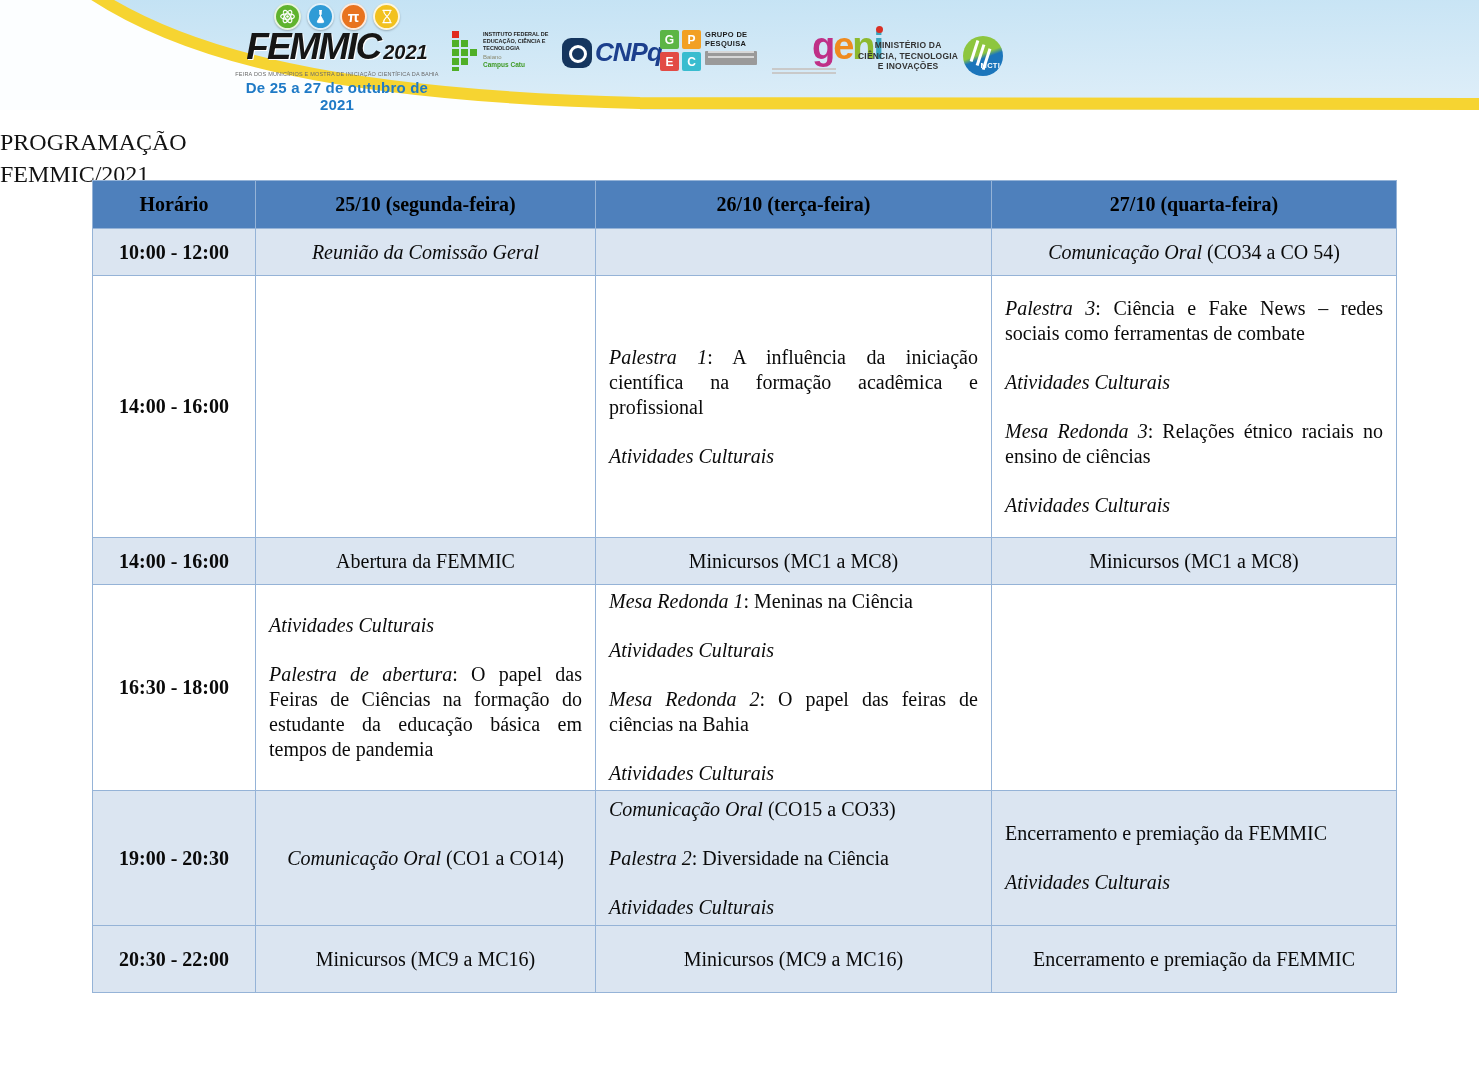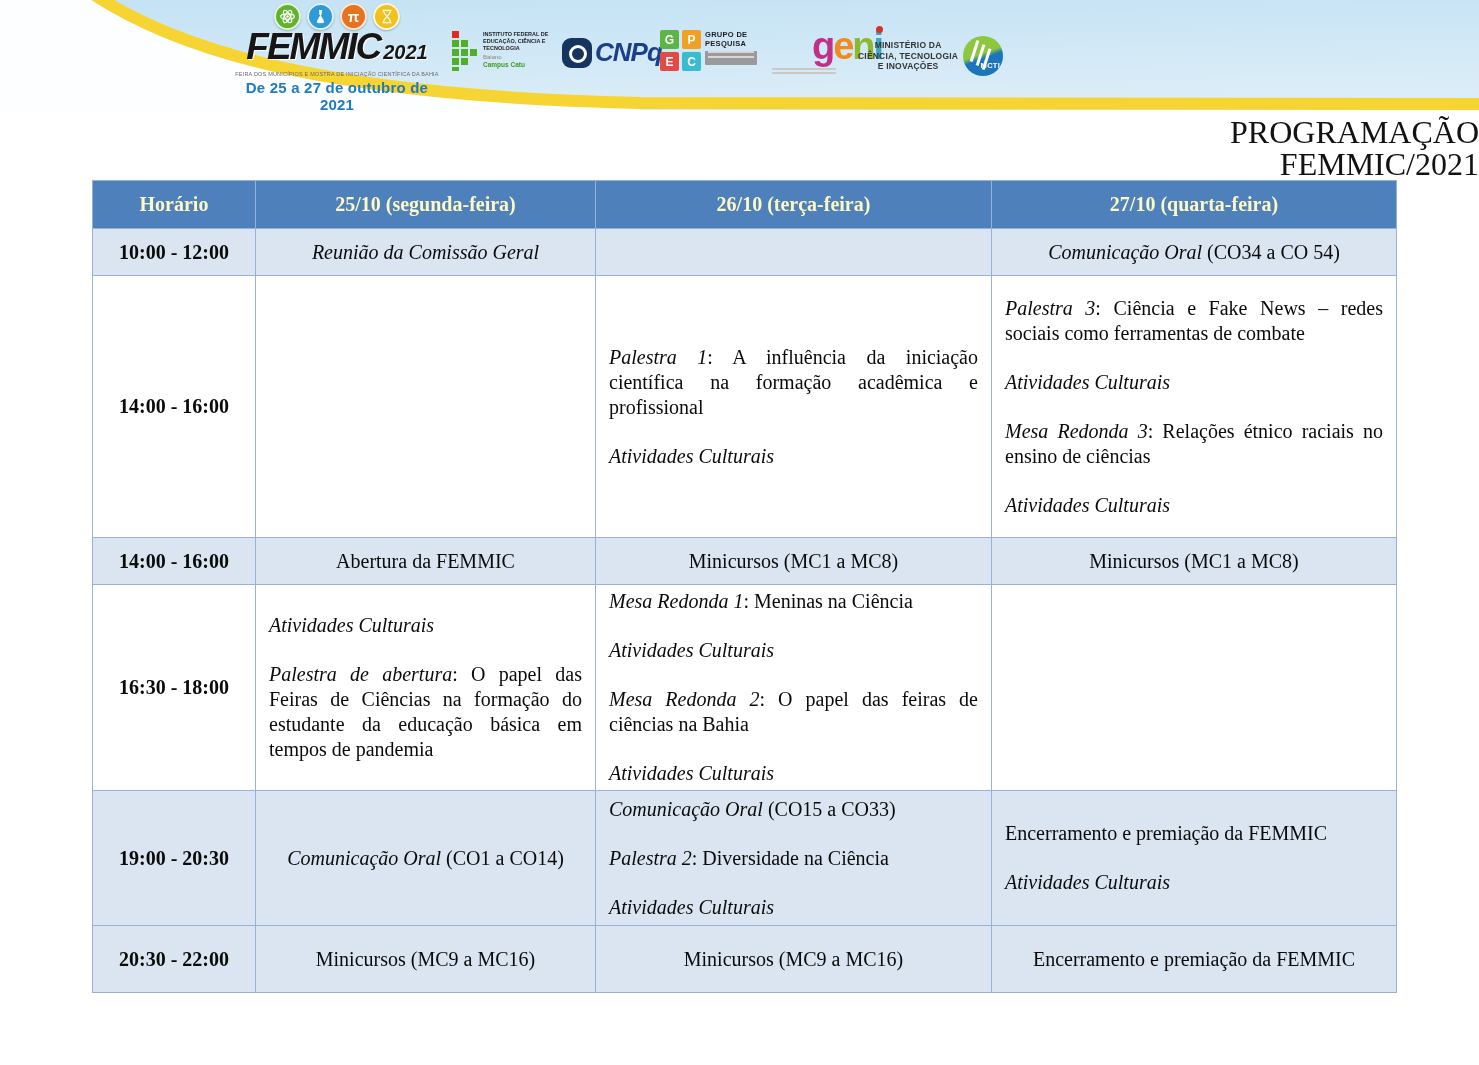--- a/index.html
+++ b/index.html
@@ -61,29 +61,29 @@
 
   
   .mcti{left:858px;top:36px;display:flex;align-items:center;gap:5px;font-family:"Liberation Sans",sans-serif;}
   .mcti-text{text-align:center;font-size:8.5px;font-weight:bold;color:#343434;line-height:10.5px;letter-spacing:.2px;}
   .mcti-globe{width:40px;height:40px;border-radius:50%;background:linear-gradient(160deg,#8dc63f 0%,#8dc63f 45%,#1b75bb 55%,#1b75bb 100%);
               position:relative;flex:0 0 auto;overflow:hidden;}
   .mcti-globe::before{content:"";position:absolute;left:10px;top:4px;width:3px;height:22px;background:#fff;transform:rotate(18deg);box-shadow:7px 2px 0 #fff,14px 4px 0 #fff;}
   .mcti-globe b{position:absolute;right:3px;bottom:6px;color:#fff;font-size:7.5px;letter-spacing:.3px;}
 
   
-  .doc-title{margin-top:3px;text-align:right;font-size:32px;line-height:32px;color:#121212;}
+  .doc-title{margin-top:13px;text-align:left;font-size:24px;line-height:32px;color:#121212;}
 
   
   .tblwrap{position:absolute;left:92px;top:180px;}
   table.sched{border-collapse:collapse;table-layout:fixed;width:1304px;font-size:20px;}
   .sched col.c0{width:163px;} .sched col.c1{width:340px;} .sched col.c2{width:396px;} .sched col.c3{width:405px;}
   .sched th,.sched td{border:1px solid #95b3d7;padding:4px 13px;vertical-align:middle;box-sizing:border-box;}
   .sched thead tr{height:48px;}
-  .sched th{background:#4e80bc;color:#fef9c3;font-weight:bold;text-align:center;font-size:20px;}
+  .sched th{background:#4e80bc;color:#000000;font-weight:bold;text-align:center;font-size:20px;}
   tr.shaded td{background:#dbe5f1;}
   tr.r1{height:47px;} tr.r2{height:262px;} tr.r3{height:47px;}
   tr.r4{height:203px;} tr.r5{height:135px;} tr.r6{height:67px;padding-left:16px;}
   td.time{font-weight:bold;text-align:center;white-space:nowrap;}
   td p{margin:0 0 24px;line-height:25px;}
   td p:last-child{margin-bottom:0;}
   td.c{text-align:center;}
   td.j{text-align:justify;}
   em{font-style:italic;}
 </style>

